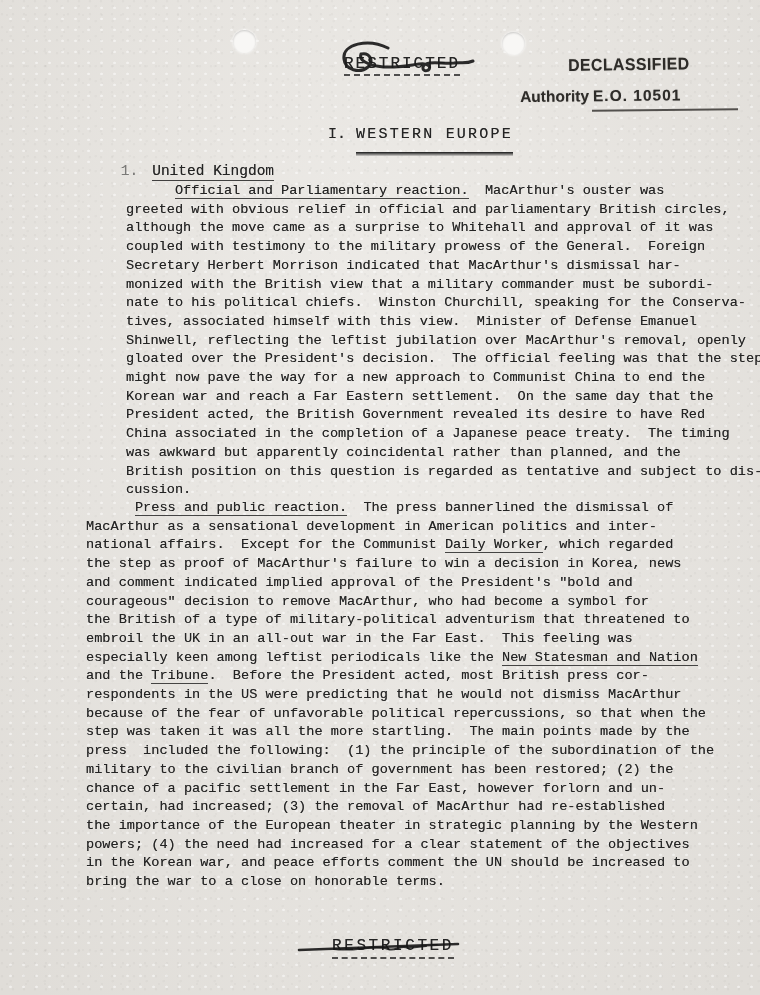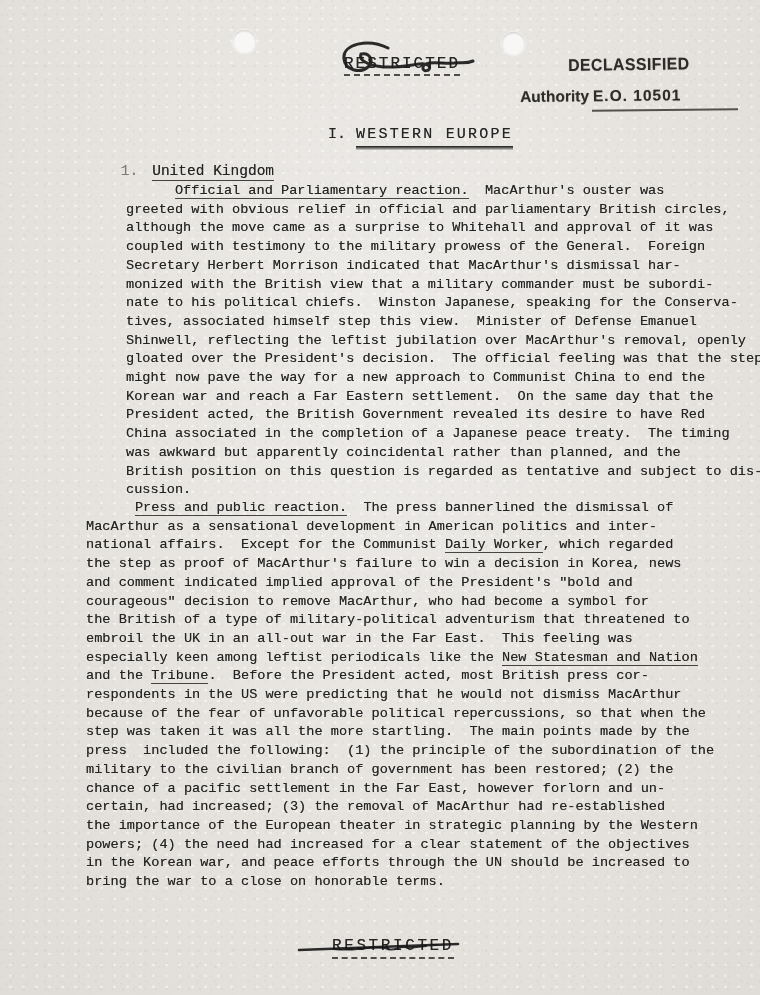--- a/index.html
+++ b/index.html
@@ -55,21 +55,21 @@
     position:absolute;left:592px;top:109px;width:146px;height:0;
     border-top:2.5px solid rgba(46,44,41,0.8);
     transform:rotate(-0.6deg);
   }
 
   .section-heading{
     position:absolute;left:292px;top:109px;
     font-size:15px;white-space:pre;
   }
   .section-heading .num{ margin-right:10px; }
-  .section-heading .title{ letter-spacing:2.2px; padding-bottom:3px; }
+  .section-heading .title{ letter-spacing:2.2px; padding-bottom:9px; }
 
   .subsection{
     position:absolute;left:86px;top:147px;
     font-size:14.5px;white-space:pre;
   }
   .subsection .num{ opacity:0.55; margin-right:14px; }
   .subsection .title{ padding-bottom:0.5px; }
 
   .para{
     position:absolute;left:86px;width:648px;
@@ -116,22 +116,22 @@
     <span class="num">1.</span><span class="title u-single">United Kingdom</span>
   </div>
 
   <div class="para para-1 typed">
       <div class="tline"><span>      </span><span class="u">Official and Parliamentary reaction.</span><span>  MacArthur's ouster was</span></div>
       <div class="tline"><span>greeted with obvious relief in official and parliamentary British circles,</span></div>
       <div class="tline"><span>although the move came as a surprise to Whitehall and approval of it was</span></div>
       <div class="tline"><span>coupled with testimony to the military prowess of the General.  Foreign</span></div>
       <div class="tline"><span>Secretary Herbert Morrison indicated that MacArthur's dismissal har-</span></div>
       <div class="tline"><span>monized with the British view that a military commander must be subordi-</span></div>
-      <div class="tline"><span>nate to his political chiefs.  Winston Japanese, speaking for the Conserva-</span></div>
-      <div class="tline"><span>tives, associated himself step this view.  Minister of Defense Emanuel</span></div>
+      <div class="tline"><span>nate to his political chiefs.  Winston Churchill, speaking for the Conserva-</span></div>
+      <div class="tline"><span>tives, associated himself with this view.  Minister of Defense Emanuel</span></div>
       <div class="tline"><span>Shinwell, reflecting the leftist jubilation over MacArthur's removal, openly</span></div>
       <div class="tline"><span>gloated over the President's decision.  The official feeling was that the step</span></div>
       <div class="tline"><span>might now pave the way for a new approach to Communist China to end the</span></div>
       <div class="tline"><span>Korean war and reach a Far Eastern settlement.  On the same day that the</span></div>
       <div class="tline"><span>President acted, the British Government revealed its desire to have Red</span></div>
       <div class="tline"><span>China associated in the completion of a Japanese peace treaty.  The timing</span></div>
       <div class="tline"><span>was awkward but apparently coincidental rather than planned, and the</span></div>
       <div class="tline"><span>British position on this question is regarded as tentative and subject to dis-</span></div>
       <div class="tline"><span>cussion.</span></div>
     </div>
@@ -149,21 +149,21 @@
       <div class="tline"><span>and the </span><span class="u">Tribune</span><span>.  Before the President acted, most British press cor-</span></div>
       <div class="tline"><span>respondents in the US were predicting that he would not dismiss MacArthur</span></div>
       <div class="tline"><span>because of the fear of unfavorable political repercussions, so that when the</span></div>
       <div class="tline"><span>step was taken it was all the more startling.  The main points made by the</span></div>
       <div class="tline"><span>press  included the following:  (1) the principle of the subordination of the</span></div>
       <div class="tline"><span>military to the civilian branch of government has been restored; (2) the</span></div>
       <div class="tline"><span>chance of a pacific settlement in the Far East, however forlorn and un-</span></div>
       <div class="tline"><span>certain, had increased; (3) the removal of MacArthur had re-established</span></div>
       <div class="tline"><span>the importance of the European theater in strategic planning by the Western</span></div>
       <div class="tline"><span>powers; (4) the need had increased for a clear statement of the objectives</span></div>
-      <div class="tline"><span>in the Korean war, and peace efforts through the UN should be increased to</span></div>
+      <div class="tline"><span>in the Korean war, and peace efforts comment the UN should be increased to</span></div>
       <div class="tline"><span>bring the war to a close on honorable terms.</span></div>
     </div>
 
   <div class="stamp-bottom typed u-dash">RESTRICTED</div>
 
   <svg class="bottom-scribble" width="175" height="26" viewBox="0 0 175 26">
     <path d="M 3 16 L 162 10" fill="none" stroke="#161616" stroke-width="2.6" stroke-linecap="round" opacity="0.9"></path>
     <path d="M 38 15 C 60 18, 78 10, 92 15 C 100 18, 104 10, 112 14 L 130 12" fill="none" stroke="#161616" stroke-width="2" stroke-linecap="round" opacity="0.85"></path>
   </svg>
 

